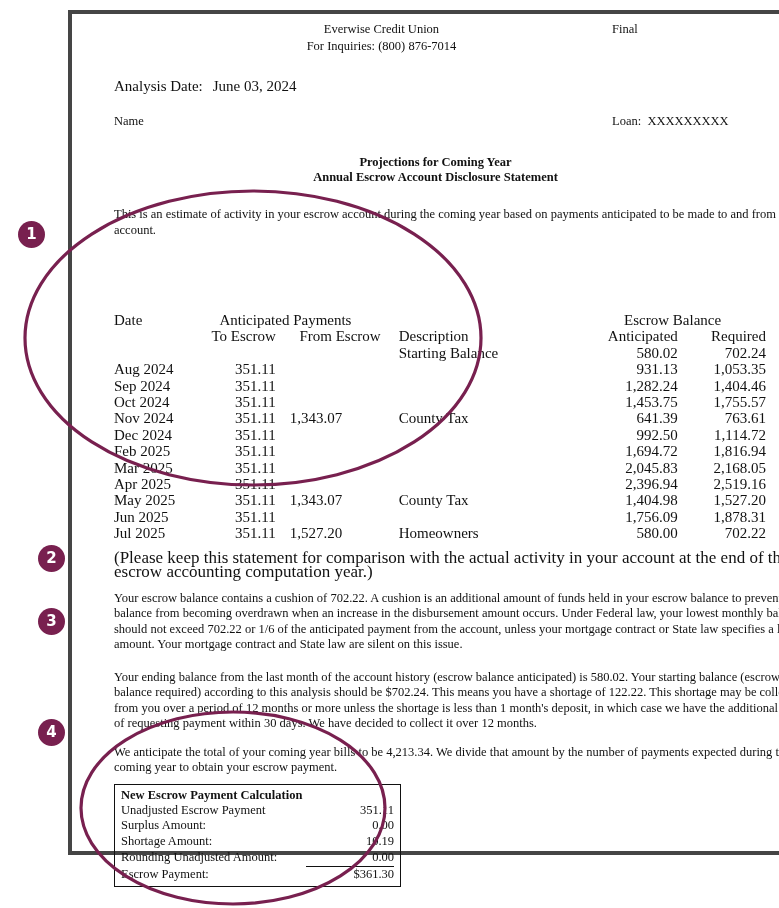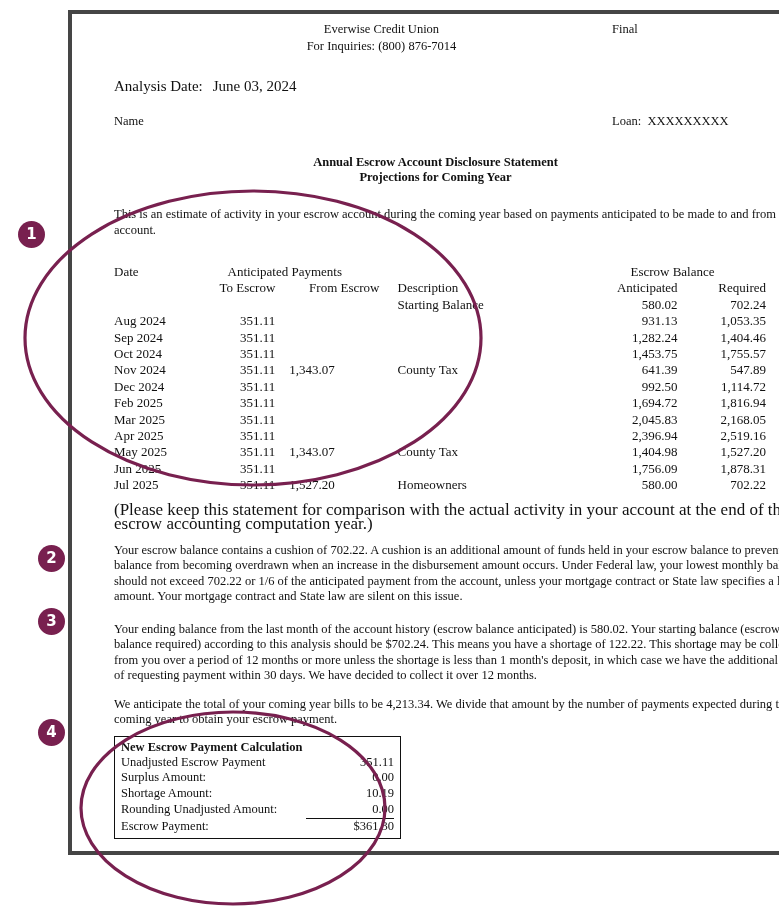--- a/index.html
+++ b/index.html
@@ -95,21 +95,22 @@
   }
 
   
   .tbl-wrap {
     padding-left: 20px;
     font-size: 12.5px;
   }
   table.escrow {
     border-collapse: collapse;
     width: 652px;
-    font-size: 13px;
+    font-size: 15px;
+    margin-top: 48px;
   }
   table.escrow td, table.escrow th {
     padding: 0;
     line-height: 16.4px;
     font-weight: normal;
     vertical-align: bottom;
     white-space: nowrap;
   }
   .c-date   { width: 78px;  text-align: left;  }
   .c-to     { width: 88px;  text-align: right; }
@@ -231,22 +232,22 @@
     <div class="spacer-14"></div>
 
     <div class="name-line">
       <span>Name</span>
       <span class="loan-right">Loan:  XXXXXXXXX</span>
     </div>
 
     <div class="spacer-20"></div>
 
     <div class="doc-title">
+      <div>Projections for Coming Year</div>
       <div>Annual Escrow Account Disclosure Statement</div>
-      <div>Projections for Coming Year</div>
     </div>
 
     <div class="spacer-20"></div>
 
     <div class="para">This is an estimate of activity in your escrow account during the coming year based on payments anticipated to be made to and from your account.</div>
 
     <div style="height:26px"></div>
 
     <div class="tbl-wrap">
       <table class="escrow">
@@ -299,21 +300,21 @@
             <td class="c-desc"></td>
             <td class="c-antic">1,453.75</td>
             <td class="c-req">1,755.57</td>
           </tr>
           <tr>
             <td class="c-date">Nov 2024</td>
             <td class="c-to">351.11</td>
             <td class="c-from">1,343.07</td>
             <td class="c-desc">County Tax</td>
             <td class="c-antic">641.39</td>
-            <td class="c-req">547.89</td>
+            <td class="c-req">763.61</td>
           </tr>
           <tr>
             <td class="c-date">Dec 2024</td>
             <td class="c-to">351.11</td>
             <td class="c-from"></td>
             <td class="c-desc"></td>
             <td class="c-antic">992.50</td>
             <td class="c-req">1,114.72</td>
           </tr>
           <tr>

